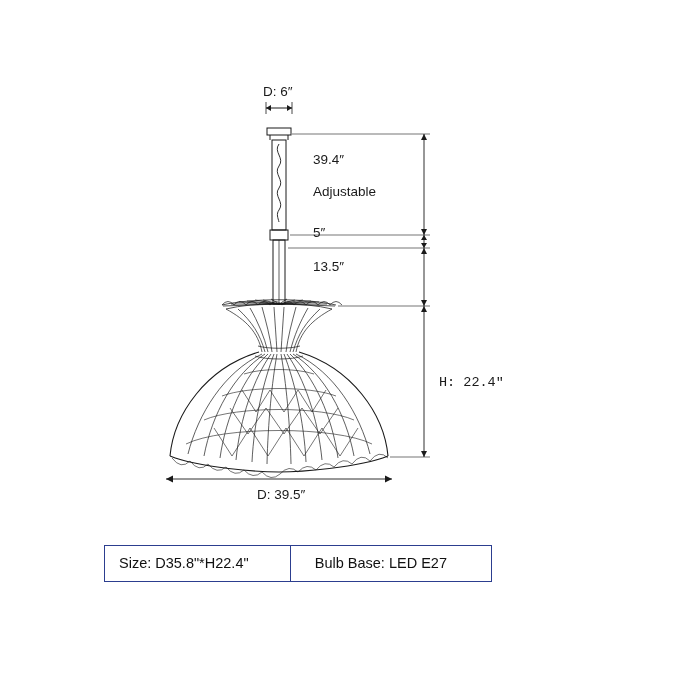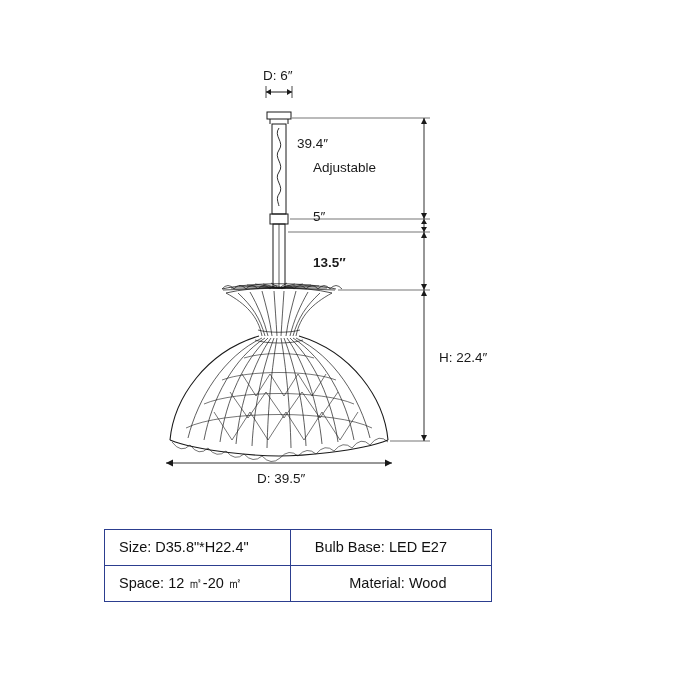--- a/index.html
+++ b/index.html
@@ -12,20 +12,21 @@
     height: 700px;
     font-family: "Liberation Sans", sans-serif;
     color: #000000;
     position: relative;
     overflow: hidden;
   }
   #stage {
     position: relative;
     width: 700px;
     height: 494px;
+    margin-top: 16px;
   }
   svg.diagram {
     position: absolute;
     left: 0;
     top: 0;
     width: 700px;
     height: 700px;
   }
   .dim-label {
     position: absolute;
@@ -204,37 +205,33 @@
       <g stroke-width="0.9">
         <line x1="166" y1="463" x2="392" y2="463"></line>
         <path d="M166 463 l7 -3.5 l0 7 z" fill="#1a1a1a" stroke="none"></path>
         <path d="M392 463 l-7 -3.5 l0 7 z" fill="#1a1a1a" stroke="none"></path>
       </g>
     </g>
   </svg>
 
   <div class="dim-label" style="left:263px; top:68px;">D: 6″</div>
 
-  <div class="dim-label" style="left:297px; top:136px;text-align:right;">39.4″</div>
-  <div class="dim-label" style="left:313px; top:160px;">Adjustable</div>
+  <div class="dim-label" style="left:313px; top:136px;text-align:right;">39.4″</div>
+  <div class="dim-label" style="left:313px; top:168px;">Adjustable</div>
 
   <div class="dim-label" style="left:313px; top:209px;">5″</div>
 
-  <div class="dim-label" style="left:313px; top:255px;font-weight:bold;">13.5″</div>
-
-  <div class="dim-label" style="left:439px; top:350px;">H: 22.4″</div>
+  <div class="dim-label" style="left:313px; top:243px;">13.5″</div>
+
+  <div class="dim-label" style="left:439px; top:359px;font-family:Liberation Mono, monospace;">H: 22.4″</div>
 
   <div class="dim-label" style="left:257px; top:471px;">D: 39.5″</div>
 
   <table class="spec-table">
     <tbody>
       <tr>
         <td class="left-cell">Size: D35.8"*H22.4"</td>
         <td class="right-cell">Bulb Base: LED E27</td>
       </tr>
-      <tr>
-        <td class="left-cell">Space: 12 ㎡-20 ㎡</td>
-        <td class="right-cell center-right">Material: Wood</td>
-      </tr>
     </tbody>
   </table>
 
 </div>
 
 </body></html>

